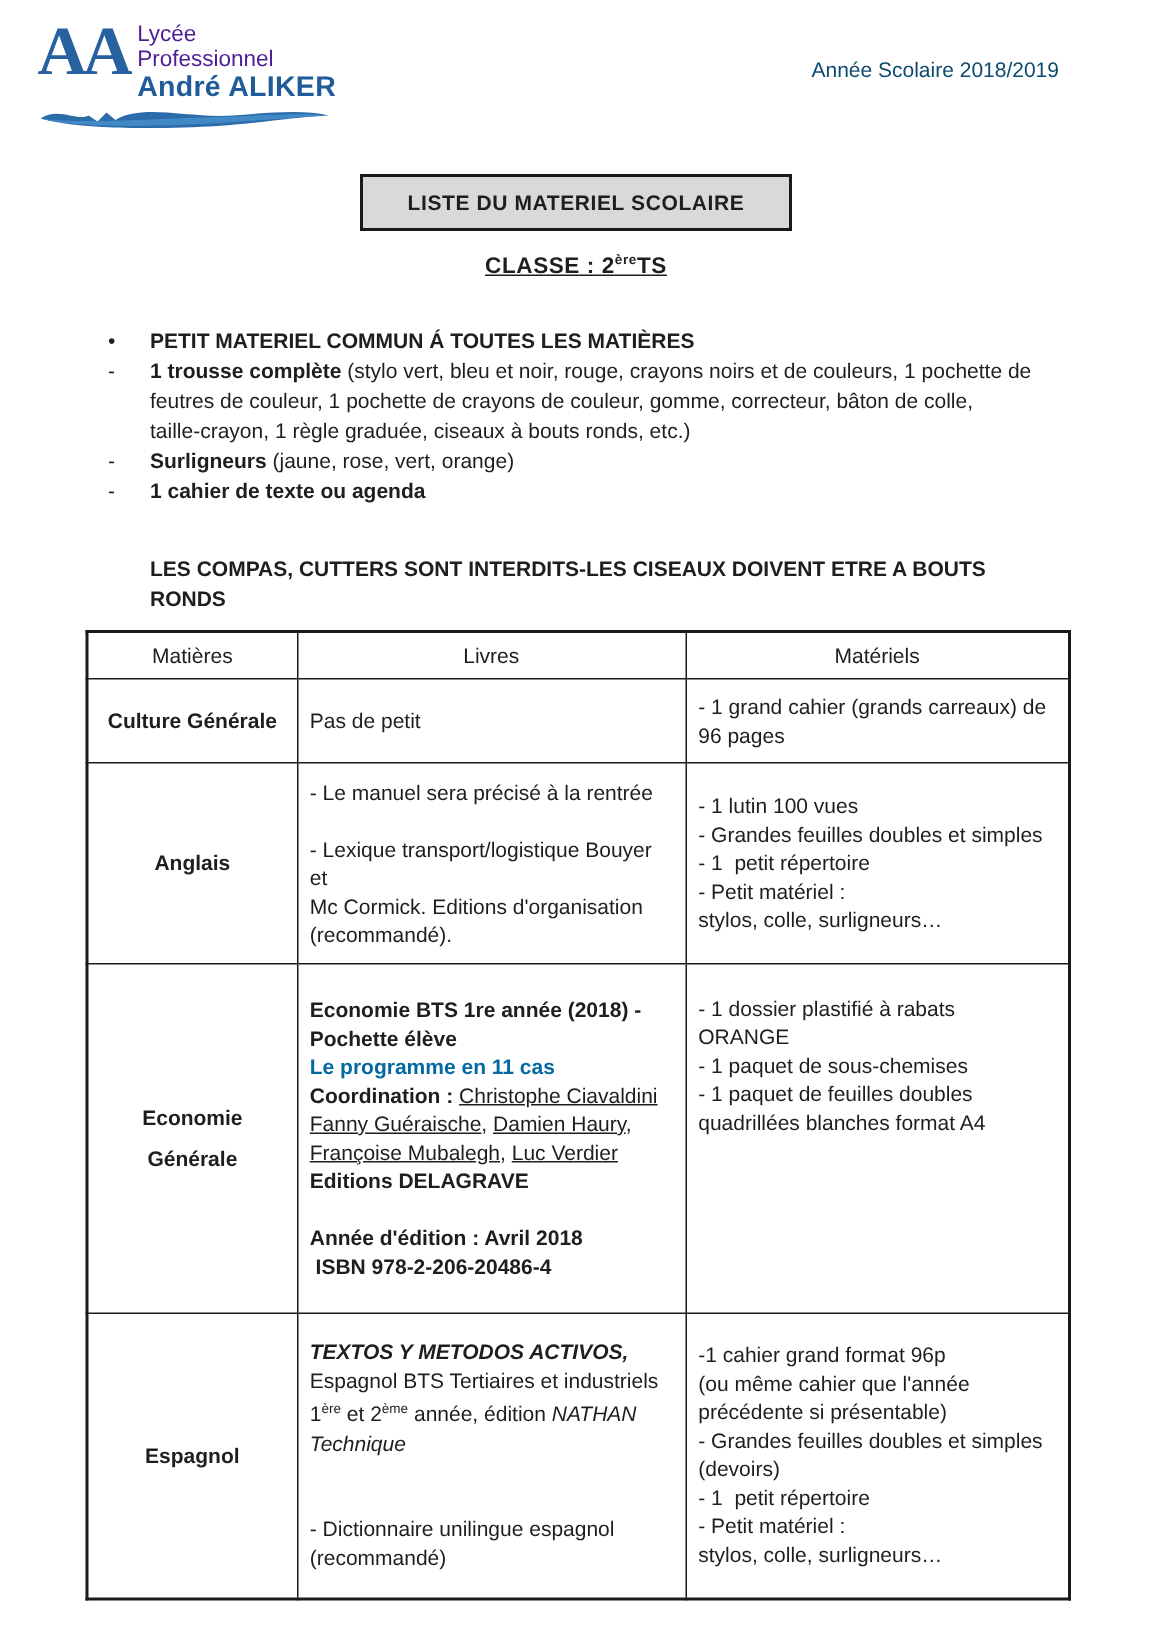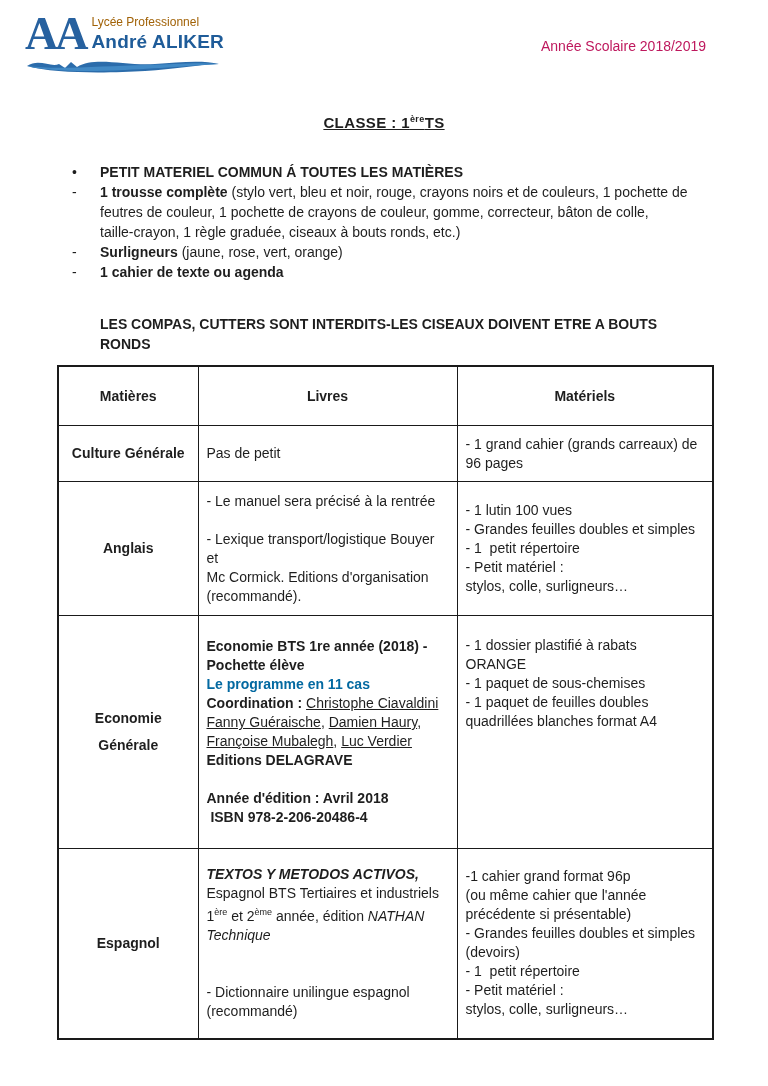--- a/index.html
+++ b/index.html
@@ -9,24 +9,24 @@
   }
   
   .letterhead{position:relative;height:100px;}
   .logo{position:absolute;left:25px;top:12px;width:200px;}
   .logo-top{display:flex;align-items:flex-start;}
   .monogram{
     font-weight:bold;font-size:46px;line-height:44px;letter-spacing:-3px;
     color:#27619f;font-family:"Liberation Serif",serif;
   }
   .logo-text{margin-left:6px;padding-top:2px;}
-  .logo-line1{color:#a16207;font-size:12px;line-height:17px;}
+  .logo-line1{color:#4c1d95;font-size:15px;line-height:17px;}
   .logo-line2{color:#1f5c99;font-size:19px;line-height:21px;font-weight:bold;letter-spacing:.2px;}
   .swoosh{display:block;margin-top:-4px;}
-  .school-year{position:absolute;right:62px;top:38px;font-size:14px;color:#be185d;}
+  .school-year{position:absolute;right:62px;top:38px;font-size:14px;color:#0c4a6e;}
   
   .title-box{
     margin:16px auto 0;width:max-content;background:#d9d9d9;border:2px solid #1a1a1a;
     padding:9px 30px;font-size:14px;font-weight:bold;letter-spacing:.4px;text-align:center;
   }
   .classe{margin-top:14px;text-align:center;}
   .classe-text{font-size:15px;font-weight:bold;text-decoration:underline;letter-spacing:.4px;}
   .classe-text sup{font-size:9px;}
   
   .list{margin:30px 58px 0 72px;}
@@ -45,21 +45,21 @@
   }
   
   table.materials{
     border-collapse:collapse;margin:11px 0 0 57px;table-layout:fixed;width:655px;
     border:2px solid #1a1a1a;
   }
   table.materials th,table.materials td{
     border:1.5px solid #1a1a1a;vertical-align:middle;padding:4px 8px;
     font-size:14px;overflow:hidden;
   }
-  table.materials th{font-weight:bold;text-align:center;height:26px;padding:16px;}
+  table.materials th{font-weight:normal;text-align:center;height:26px;padding:2px;}
   td.subject{text-align:center;font-weight:bold;}
   td.subject .subject-line{line-height:27px;}
   .col-matiere{width:140px;}
   .col-livres{width:259px;}
   .col-materiels{width:256px;}
   td .tline{line-height:19px;}
 </style>
 </head>
 <body>
 
@@ -75,23 +75,24 @@
         </div>
       </div>
       <svg class="swoosh" width="196" height="26" viewBox="0 0 196 26">
         <path d="M2,14 C14,6 26,16 34,12 L40,16 L46,10 L52,15 C70,4 100,14 130,12 C155,10 178,8 194,12 C170,13 150,17 120,19 C85,21 30,22 2,14 Z" fill="#2b6cab"></path>
         <path d="M2,14 C20,19 60,20 100,18 C140,16 175,13 194,12 C175,10 150,12 120,13 C80,14 30,18 2,14 Z" fill="#4189c5"></path>
       </svg>
     </div>
     <div class="school-year">Année Scolaire 2018/2019</div>
   </div>
 
+  <div class="title-box">LISTE DU MATERIEL SCOLAIRE</div>
 
   <div class="classe">
-    <span class="classe-text"><span>CLASSE : 1</span><sup>ère</sup><span>TS</span></span>
+    <span class="classe-text"><span>CLASSE : 2</span><sup>ère</sup><span>TS</span></span>
   </div>
 
   <div class="list" id="common-list">
       <div class="li">
         <span class="marker">•</span>
         <div class="content">
           <div class="tline"><span class="b">PETIT MATERIEL COMMUN Á TOUTES LES MATIÈRES</span></div>
         </div>
       </div>
       <div class="li">

